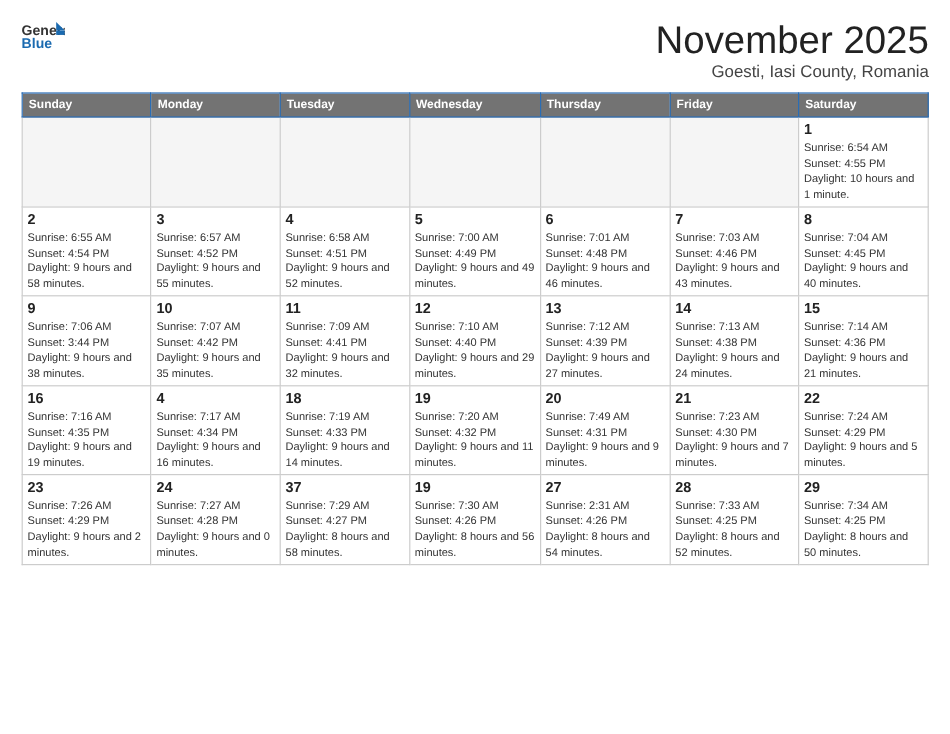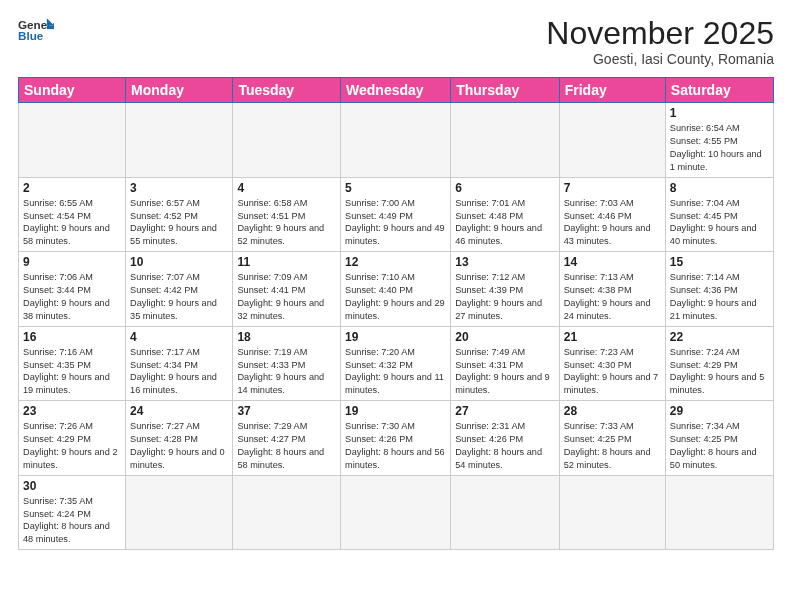--- a/index.html
+++ b/index.html
@@ -44,25 +44,25 @@
       font-size: 14px;
       color: #444;
     }
     
     .calendar {
       width: 100%;
       border-collapse: collapse;
       font-size: 10px;
     }
     .calendar th {
-      background: #ec4899;
+      background: #737373;
       color: #fff;
       text-align: left;
       padding: 4px 5px;
-      font-size: 14px;
+      font-size: 10px;
       font-weight: bold;
       border: 1px solid #2a6db5;
     }
     .calendar td {
       border: 1px solid #ccc;
       vertical-align: top;
       padding: 3px 4px;
       width: 113px;
       background: #fff;
       min-height: 70px;
@@ -332,30 +332,15 @@
 and 52 minutes.</div>
           </td>
           <td>
             <span class="day-num">29</span>
             <div class="day-info">Sunrise: 7:34 AM
 Sunset: 4:25 PM
 Daylight: 8 hours
 and 50 minutes.</div>
           </td>
         </tr>
-        <tr class="last-row">
-          <td>
-            <span class="day-num">30</span>
-            <div class="day-info">Sunrise: 7:35 AM
-Sunset: 4:24 PM
-Daylight: 8 hours
-and 48 minutes.</div>
-          </td>
-          <td class="empty"></td>
-          <td class="empty"></td>
-          <td class="empty"></td>
-          <td class="empty"></td>
-          <td class="empty"></td>
-          <td class="empty"></td>
-        </tr>
       </tbody>
   </table>
 </div>
 
 </body></html>

